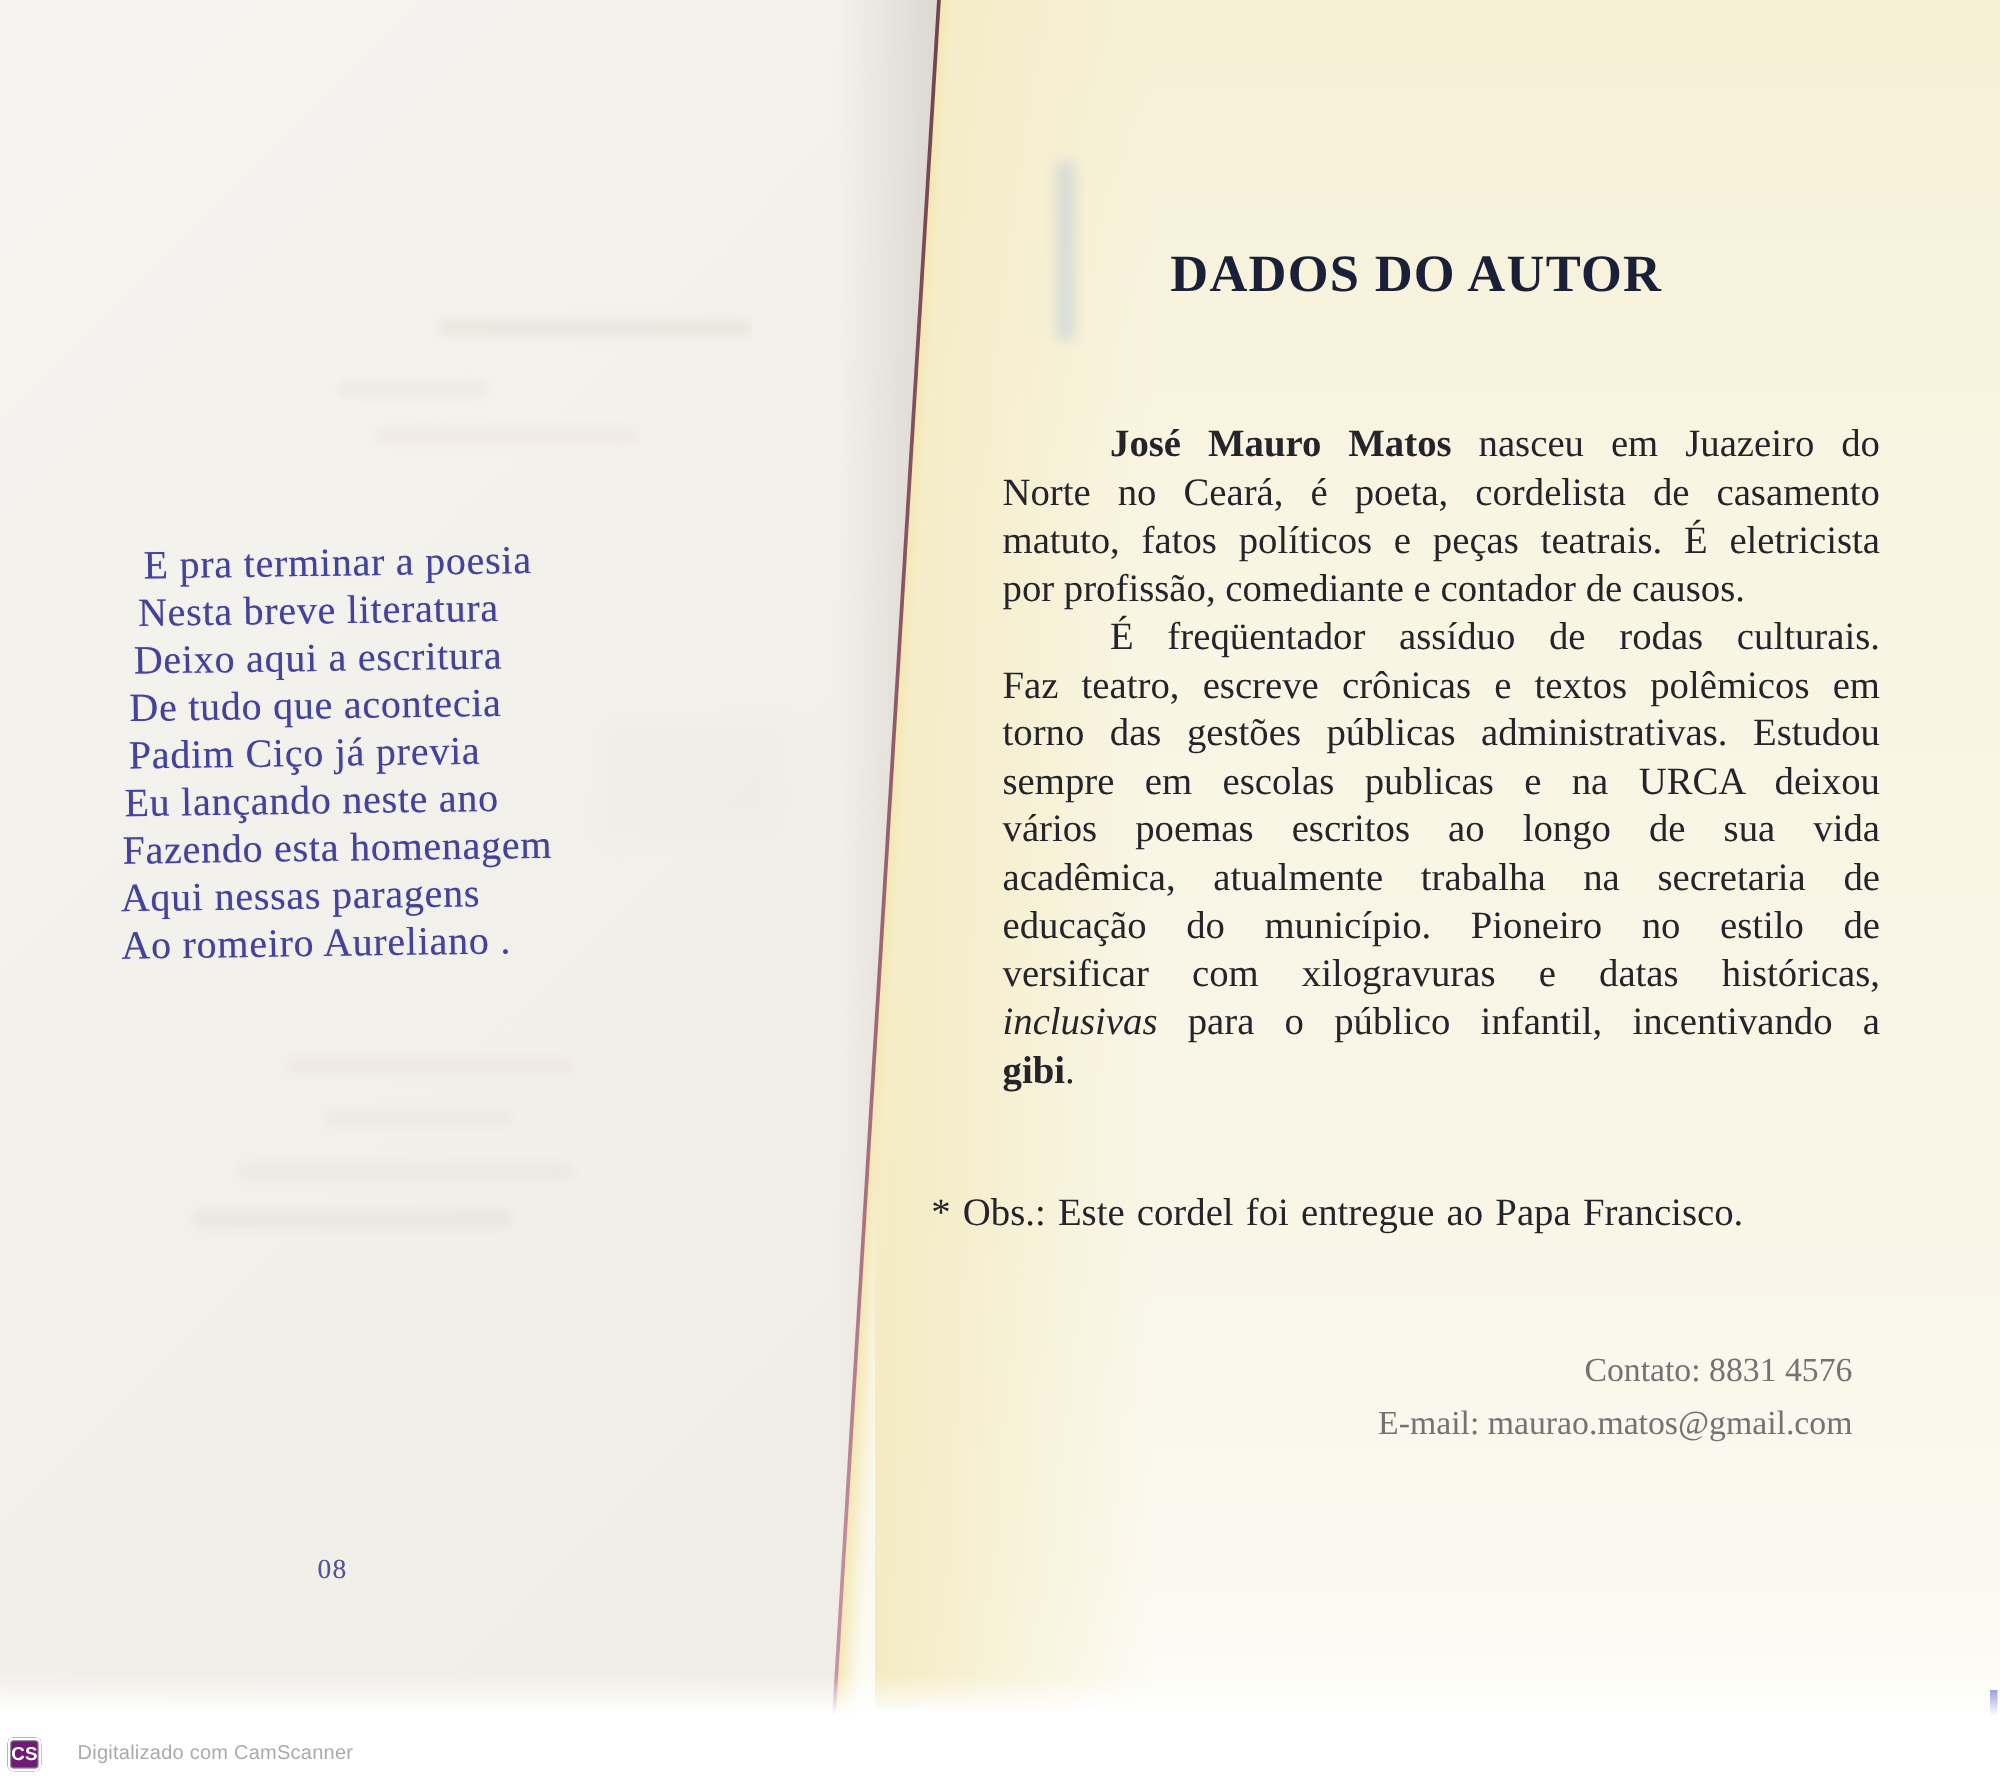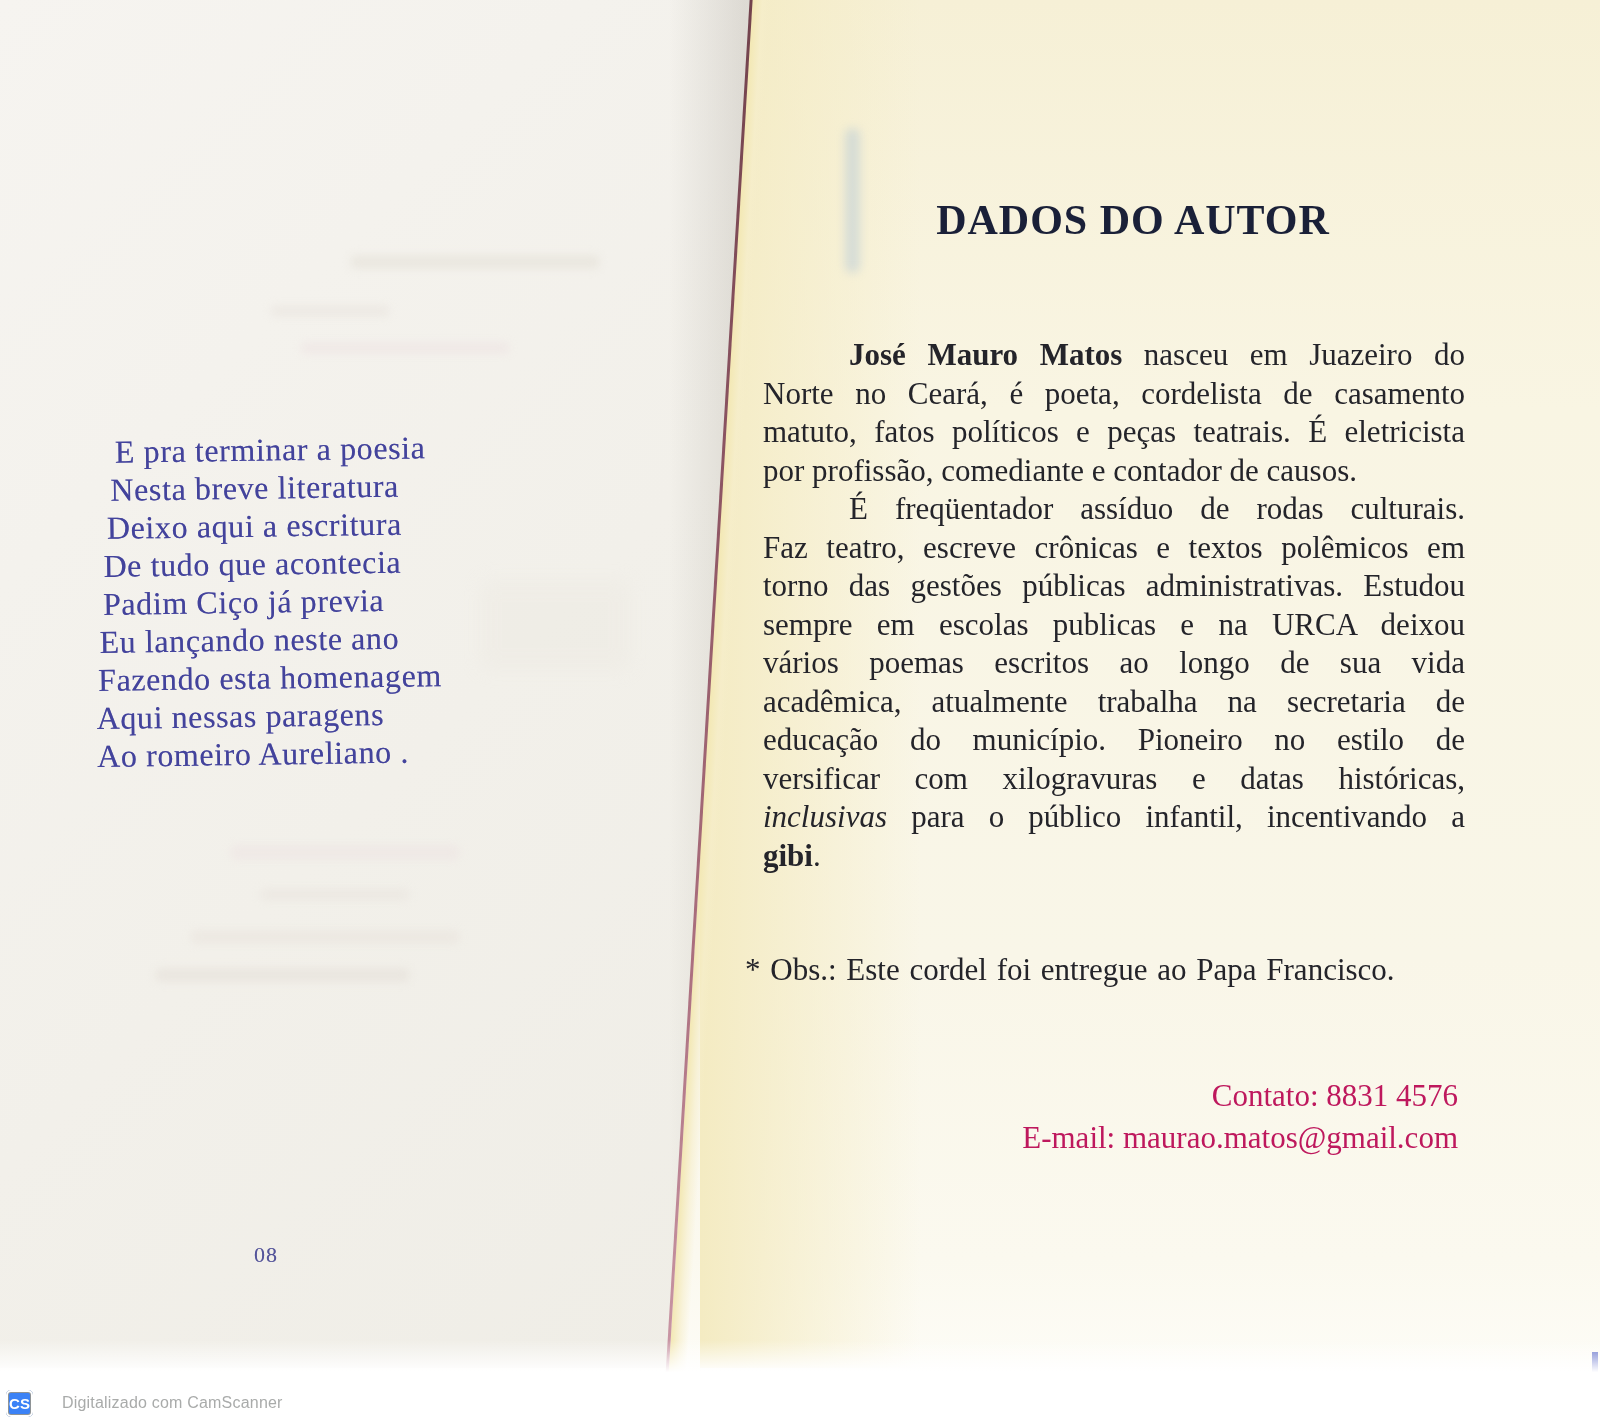--- a/index.html
+++ b/index.html
@@ -71,35 +71,35 @@
     font-size:22px;color:#54549a;letter-spacing:1px;
     text-shadow:0 0 .5px rgba(84,84,154,.5);
   }
   
   .author-title{
     position:absolute;left:763px;top:196px;width:740px;
     text-align:center;font-weight:bold;font-size:42px;
     letter-spacing:1px;color:#1a2038;
   }
   .bio{
-    position:absolute;left:763px;top:336px;width:702px;
+    position:absolute;left:802px;top:336px;width:702px;
     font-size:31px;line-height:38.5px;color:#24242a;
   }
   .bio-line{width:702px;}
   .bio-line.jfy{text-align:justify;text-align-last:justify;}
   .bio-line.ind{text-indent:86px;}
   .bio-line .b{font-weight:bold;}
   .bio-line .i{font-style:italic;}
   .note-line{
     position:absolute;left:745px;top:952px;width:740px;
     font-size:31px;color:#24242a;word-spacing:2px;
   }
   .contact{
-    position:absolute;left:763px;top:1075px;width:695px;
-    text-align:right;font-size:31px;line-height:42px;color:#be185d;
+    position:absolute;left:787px;top:1075px;width:695px;
+    text-align:right;font-size:27px;line-height:42px;color:#737373;
   }
   
   .ghost{position:absolute;border-radius:6px;filter:blur(4px);}
   .g1{left:350px;top:255px;width:250px;height:14px;background:#e2ded4;opacity:.5;}
   .g2{left:270px;top:305px;width:120px;height:12px;background:#e6e0da;opacity:.45;}
   .g3{left:300px;top:342px;width:210px;height:12px;background:#ecdfe0;opacity:.45;}
   .g4{left:480px;top:580px;width:150px;height:90px;background:#e9e5dc;opacity:.25;filter:blur(9px);}
   .g5{left:230px;top:845px;width:230px;height:15px;background:#ecdfe0;opacity:.4;}
   .g6{left:260px;top:888px;width:150px;height:13px;background:#e6e0da;opacity:.4;}
   .g7{left:190px;top:930px;width:270px;height:14px;background:#e6dfd8;opacity:.4;}
@@ -112,21 +112,21 @@
     position:absolute;left:1592px;top:1352px;width:6px;height:46px;
     background:#4150c0;opacity:.85;filter:blur(.5px);
   }
   
   .watermark{
     position:absolute;left:6px;top:1388px;height:30px;
     display:flex;align-items:center;gap:10px;
     font-family:"Liberation Sans","DejaVu Sans",sans-serif;
   }
   .cs-icon{
-    width:27px;height:27px;border-radius:5px;background:#3b82f6;
+    width:27px;height:27px;border-radius:5px;background:#701a75;
     color:#ffffff;font-weight:bold;font-size:15px;
     display:flex;align-items:center;justify-content:center;
     box-shadow:inset 0 0 0 2px #ffffff,inset 0 0 0 3px #8e9396;
   }
   .cs-label{color:#a9abaa;font-size:16px;letter-spacing:.2px;margin-left:19px;}
 </style>
 </head>
 <body>
 
 <div class="canvas">

